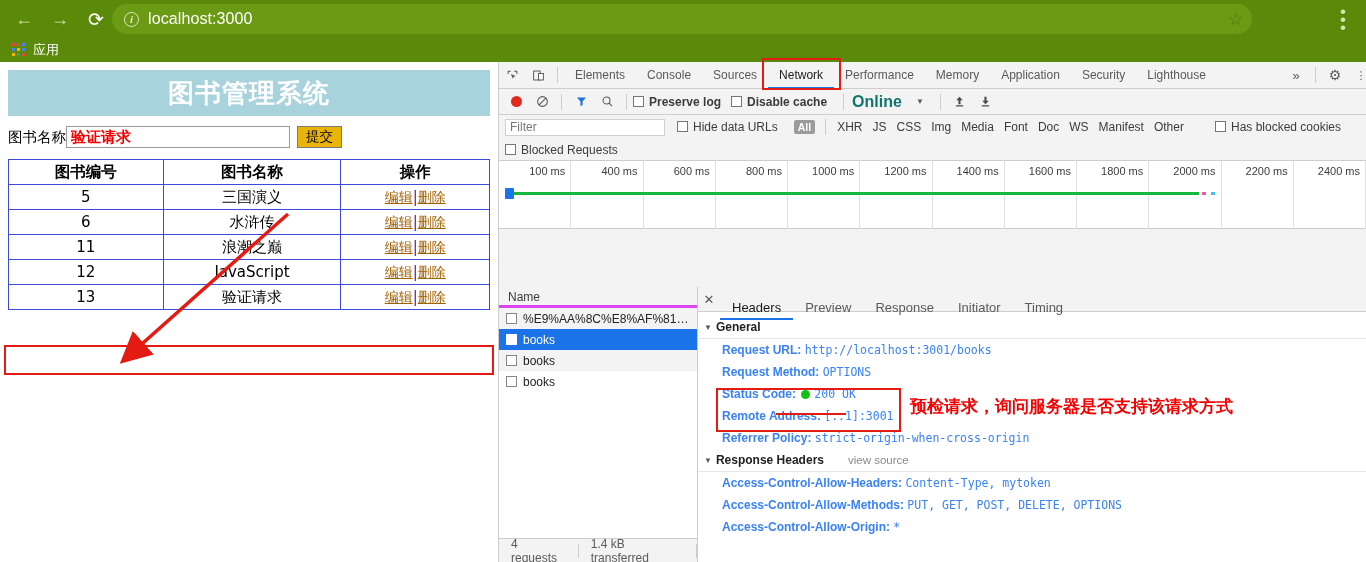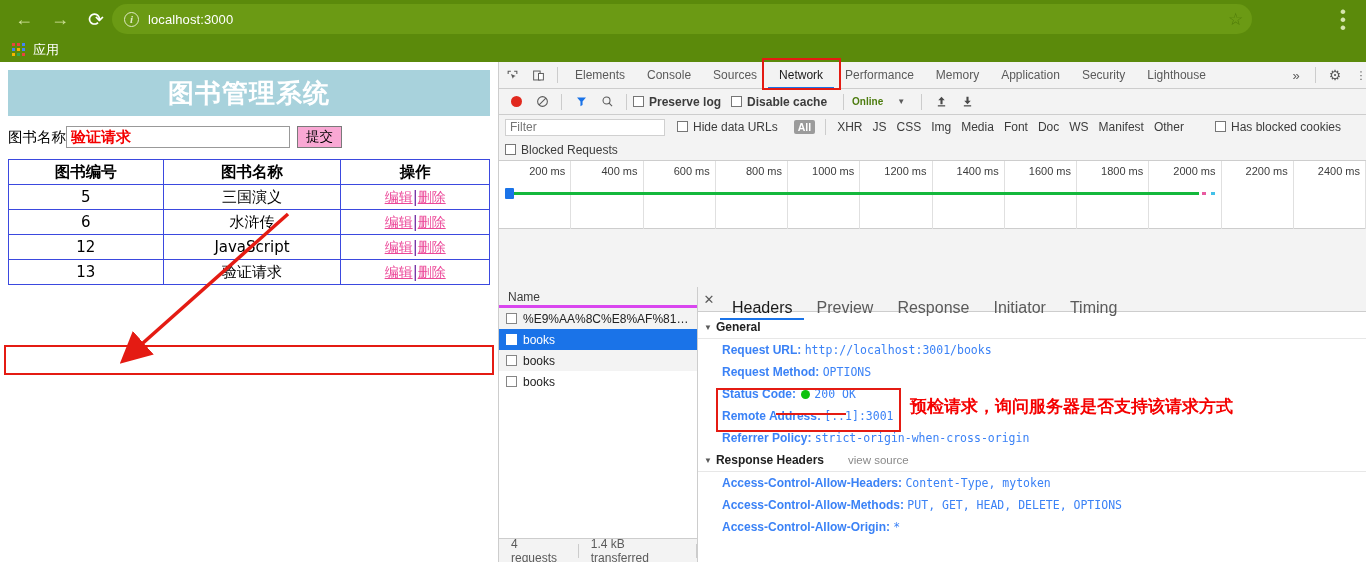--- a/index.html
+++ b/index.html
@@ -28,21 +28,21 @@
     background:#6b9a14; border-radius:15px;
     display:flex; align-items:center; padding:0 12px;
   }
   #omnibox .info-ic {
     width:15px; height:15px; border-radius:50%;
     border:1.4px solid #dfe9c2; color:#dfe9c2;
     font-size:11px; font-style:italic; font-family:"Liberation Serif", serif;
     display:flex; align-items:center; justify-content:center;
     margin-right:9px; flex:0 0 auto; font-weight:bold;
   }
-  #url-text { color:#ffffff; font-size:13px; letter-spacing:.1px; }
+  #url-text { color:#ffffff; font-size:16px; letter-spacing:.1px; }
   #star-btn { position:absolute; left:1228px; top:9px; color:#4e7a08; font-size:17px; }
   #menu-btn { position:absolute; left:1338px; top:8px; color:#d6e5ae; font-size:17px; letter-spacing:0; line-height:8px; width:10px; text-align:center;}
   #menu-btn span { display:block; }
 
   #bookmark-bar { position:absolute; left:0; top:37px; width:1366px; height:25px; }
   #apps-icon { position:absolute; left:12px; top:6px; width:13px; height:13px;
       display:grid; grid-template-columns:repeat(3,3px); grid-template-rows:repeat(3,3px); gap:2px; }
   #apps-icon i { display:block; width:3px; height:3px; }
   #apps-label { position:absolute; left:33px; top:4px; color:#fff; font-size:13px; }
 
@@ -57,34 +57,34 @@
     font-family:"DejaVu Sans", sans-serif; letter-spacing:1px;
   }
   #form-row { margin:9px 0 0 8px; display:flex; align-items:center; height:24px; }
   #form-label { font-size:14.5px; color:#000; font-family:"DejaVu Sans", sans-serif; }
   #book-input {
     width:224px; height:22px; border:1px solid #999; background:#fff;
     font-size:15px; color:#f40000; font-weight:bold; padding:0 4px;
     font-family:"DejaVu Sans", sans-serif;
   }
   #submit-btn {
-    margin-left:7px; height:22px; padding:0 8px; background:#f9a8d4;
+    margin-left:7px; height:22px; padding:0 8px; background:#eab308;
     border:1px solid #7a7a7a; font-size:13.5px; font-family:"DejaVu Sans", sans-serif;
     color:#000; cursor:pointer;
   }
   #book-table { margin:10px 8px 0 8px; width:482px; border-collapse:collapse; }
   #book-table td, #book-table th {
     border:1px solid #3b49df; height:25px; text-align:center;
     font-size:15px; color:#000; font-family:"DejaVu Sans", sans-serif; font-weight:normal;
   }
   #book-table th { font-weight:bold; font-size:15.5px; }
   #book-table .col-id   { width:155px; }
   #book-table .col-name { width:178px; }
   #book-table .col-act  { width:149px; }
-  .act a { color:#ec4899; text-decoration:underline; font-size:14px; }
+  .act a { color:#a16207; text-decoration:underline; font-size:14px; }
   .act .sep { color:#6b23a0; }
 
   
   #row-highlight {
     position:absolute; left:4px; top:283px; width:490px; height:30px;
     border:2.5px solid #e41b13; pointer-events:none;
   }
   
   #arrow-svg { position:absolute; left:0; top:62px; width:498px; height:500px; pointer-events:none; }
 
@@ -111,21 +111,21 @@
   }
   .dt-right { margin-left:auto; display:flex; align-items:center; padding-right:6px; }
 
   #dt-toolbar {
     height:26px; display:flex; align-items:center; border-bottom:1px solid #cdcdcd;
     background:#f3f3f3; padding-left:4px;font-weight:bold;
   }
   #rec-dot { width:11px; height:11px; border-radius:50%; background:#e1291e; }
   .cb { width:11px; height:11px; border:1px solid #767676; background:#fff; display:inline-block; margin-right:5px; vertical-align:-1px; }
   .tb-label { font-size:12px; color:#3c3c3c; margin-right:10px; white-space:nowrap; }
-  #online-sel { font-size:10px; color:#4d7c0f; margin-left:2px; }
+  #online-sel { font-size:16px; color:#0f766e; margin-left:2px; }
   .caret { font-size:8px; color:#5a5a5a; margin:0 10px 0 14px; }
 
   #dt-filterbar { height:24px; display:flex; align-items:center; padding-left:6px; background:#f3f3f3; }
   #filter-input {
     width:160px; height:17px; background:#fff; border:1px solid #d0d0d0;
     font-size:12px; color:#999; padding:0 4px; line-height:17px;
   }
   .type-chip { font-size:12px; color:#3c3c3c; margin:0 5px; }
   .type-chip.all { background:#9b9b9b; color:#fff; border-radius:2px; padding:1px 4px; font-size:10.5px; font-weight:bold; margin:0 4px 0 6px;}
   #dt-blockedbar { height:22px; display:flex; align-items:center; padding-left:6px; background:#f3f3f3; border-bottom:1px solid #cdcdcd; }
@@ -152,21 +152,21 @@
   .req-cb { width:11px; height:11px; border:1px solid #868686; background:#fff; margin-right:6px; flex:0 0 auto; }
   .req-row.selected .req-cb { border-color:#fff; }
   .req-name { overflow:hidden; text-overflow:ellipsis; white-space:nowrap; font-family:"Liberation Sans", sans-serif; }
   #req-status { height:24px; border-top:1px solid #cdcdcd; background:#f3f3f3; display:flex; align-items:center; font-size:12px; color:#5a5a5a; }
   #req-status span { padding:0 12px; }
   #req-status .divider { width:1px; height:14px; background:#ccc; padding:0; }
 
   #detail-panel { flex:1; background:#fff; display:flex; flex-direction:column; position:relative; }
   #detail-tabs { height:25px; display:flex; align-items:center; border-bottom:1px solid #cdcdcd; background:#f3f3f3; }
   #detail-close { width:22px; text-align:center; color:#5a5a5a; font-size:13px; }
-  .det-tab { padding:0 12px; height:25px; line-height:25px; font-size:16px; color:#5a5a5a;margin-top:17px; }
+  .det-tab { padding:0 12px; height:25px; line-height:25px; font-size:13px; color:#5a5a5a;margin-top:17px; }
   .det-tab.active { color:#1a1a1a; box-shadow: inset 0 -2px 0 #1a73e8; }
   #detail-content { flex:1; overflow:hidden; padding-top:4px; position:relative; }
   .sect-head { font-size:12px; font-weight:bold; color:#222; padding:4px 0 4px 6px; border-bottom:1px solid #e7e7e7; display:flex; align-items:center; }
   .tri { font-size:8px; margin-right:4px; color:#5a5a5a; }
   .view-source { font-weight:normal; color:#8a8a8a; margin-left:24px; font-size:11.5px; }
   .hdr-row { padding:4px 0 4px 24px; font-size:12px; color:#3b82f6; }
   .hdr-name { font-weight:bold; }
   .hdr-val { font-family:"DejaVu Sans Mono", monospace; font-size:11.5px; }
   .status-dot { display:inline-block; width:9px; height:9px; border-radius:50%; background:#0ec20e; margin:0 4px 0 2px; vertical-align:-1px;}
 
@@ -245,20 +245,25 @@
           <td>5</td>
           <td>三国演义</td>
           <td class="act"><a href="#">编辑</a><span class="sep">|</span><a href="#">删除</a></td>
         </tr>
         <tr>
           <td>6</td>
           <td>水浒传</td>
           <td class="act"><a href="#">编辑</a><span class="sep">|</span><a href="#">删除</a></td>
         </tr>
         <tr>
+          <td>11</td>
+          <td>浪潮之巅</td>
+          <td class="act"><a href="#">编辑</a><span class="sep">|</span><a href="#">删除</a></td>
+        </tr>
+        <tr>
           <td>12</td>
           <td>JavaScript</td>
           <td class="act"><a href="#">编辑</a><span class="sep">|</span><a href="#">删除</a></td>
         </tr>
         <tr>
           <td>13</td>
           <td>验证请求</td>
           <td class="act"><a href="#">编辑</a><span class="sep">|</span><a href="#">删除</a></td>
         </tr>
       </tbody>
@@ -378,21 +383,21 @@
     <label class="tb-label" style="margin-left:26px;"><span class="cb"></span><span>Has blocked cookies</span></label>
   </div>
 
   <div id="dt-blockedbar">
     <label class="tb-label"><span class="cb"></span><span>Blocked Requests</span></label>
   </div>
 
   <div id="dt-overview">
     <div id="ruler">
         <div class="ruler-cell" style="left: 0px; width: 72.25px;">
-          <div class="ruler-label">200 ms</div>
+          <div class="ruler-label">100 ms</div>
         </div>
         <div class="ruler-cell" style="left: 72.25px; width: 72.25px;">
           <div class="ruler-label">400 ms</div>
         </div>
         <div class="ruler-cell" style="left: 144.5px; width: 72.25px;">
           <div class="ruler-label">600 ms</div>
         </div>
         <div class="ruler-cell" style="left: 216.75px; width: 72.25px;">
           <div class="ruler-label">800 ms</div>
         </div>
@@ -479,21 +484,21 @@
             <div class="hdr-row"><span class="hdr-name">Referrer Policy:</span> <span class="hdr-val">strict-origin-when-cross-origin</span></div>
           </div>
 
         <div class="sect-head">
           <span class="tri">▼</span>
           <span>Response Headers</span>
           <span class="view-source">view source</span>
         </div>
         <div id="resp-rows">
             <div class="hdr-row"><span class="hdr-name">Access-Control-Allow-Headers:</span> <span class="hdr-val">Content-Type, mytoken</span></div>
-            <div class="hdr-row"><span class="hdr-name">Access-Control-Allow-Methods:</span> <span class="hdr-val">PUT, GET, HEAD, DELETE, OPTIONS</span></div>
+            <div class="hdr-row"><span class="hdr-name">Access-Control-Allow-Methods:</span> <span class="hdr-val">PUT, GET, POST, DELETE, OPTIONS</span></div>
             <div class="hdr-row"><span class="hdr-name">Access-Control-Allow-Origin:</span> <span class="hdr-val">*</span></div>
             <div class="hdr-row"> </div>
           </div>
 
         <div id="method-box"></div>
         <div id="method-underline"></div>
         <div id="annot-text">预检请求，询问服务器是否支持该请求方式</div>
       </div>
 
       <div id="det-scroll">

